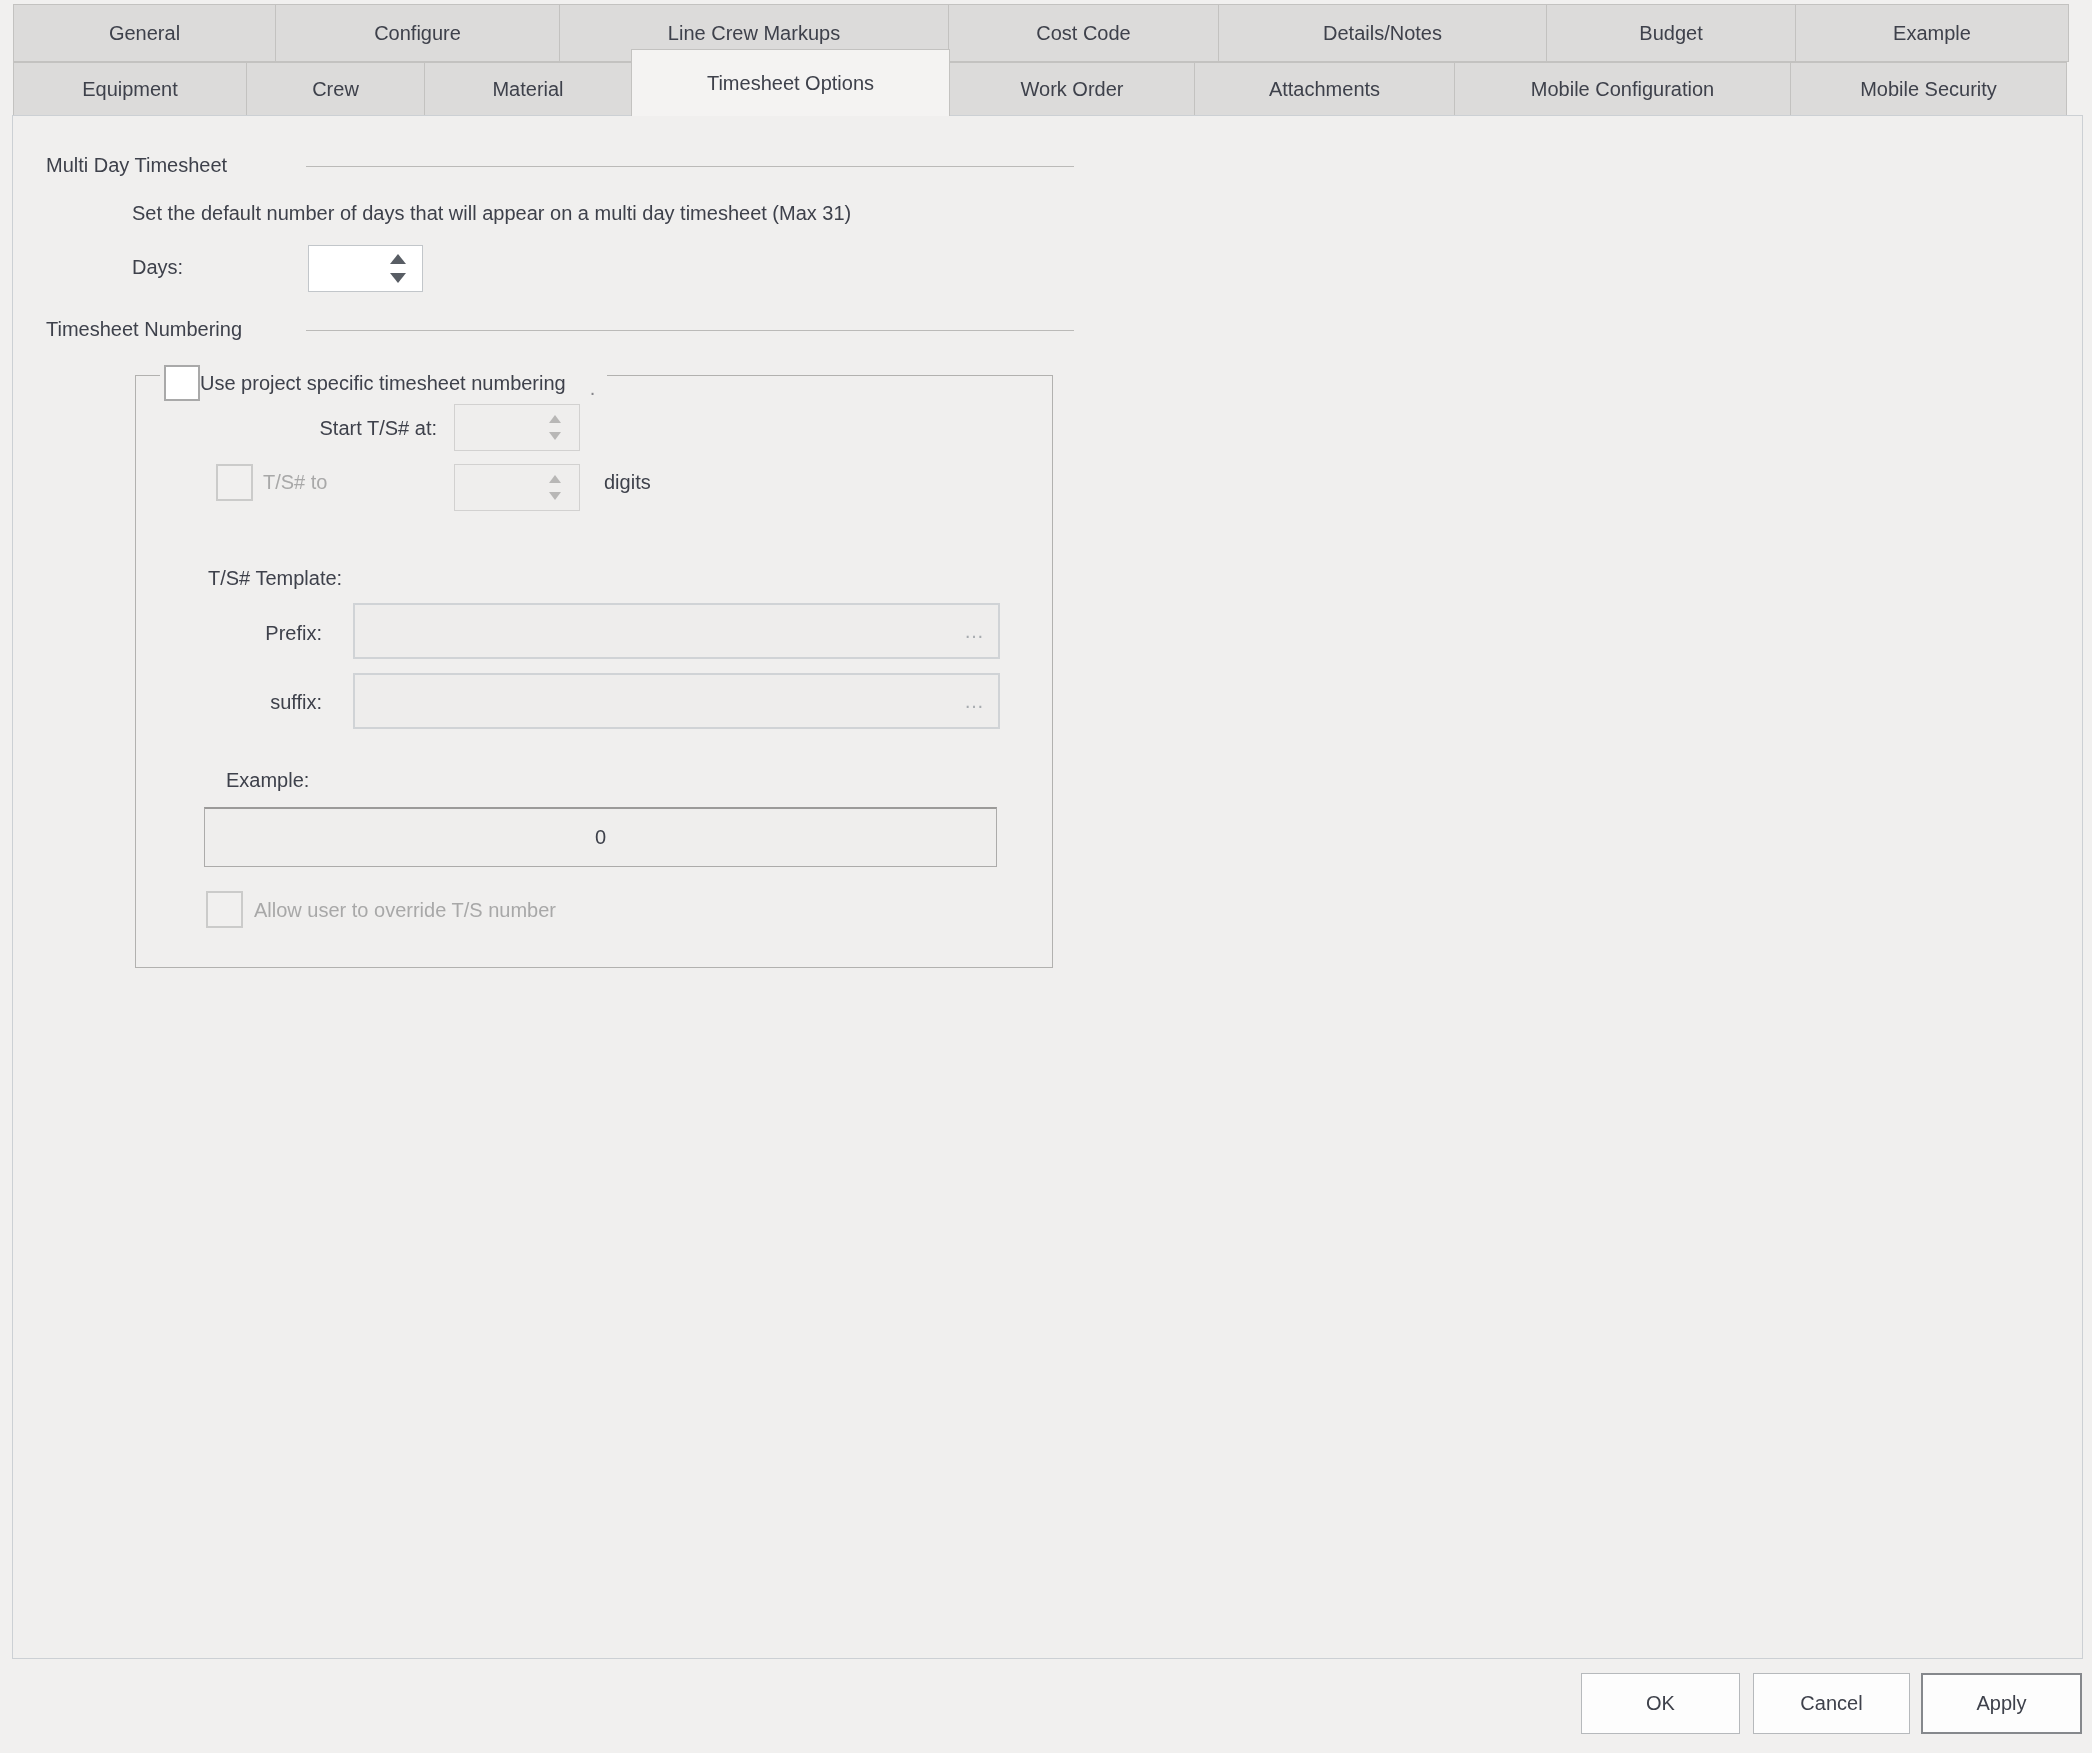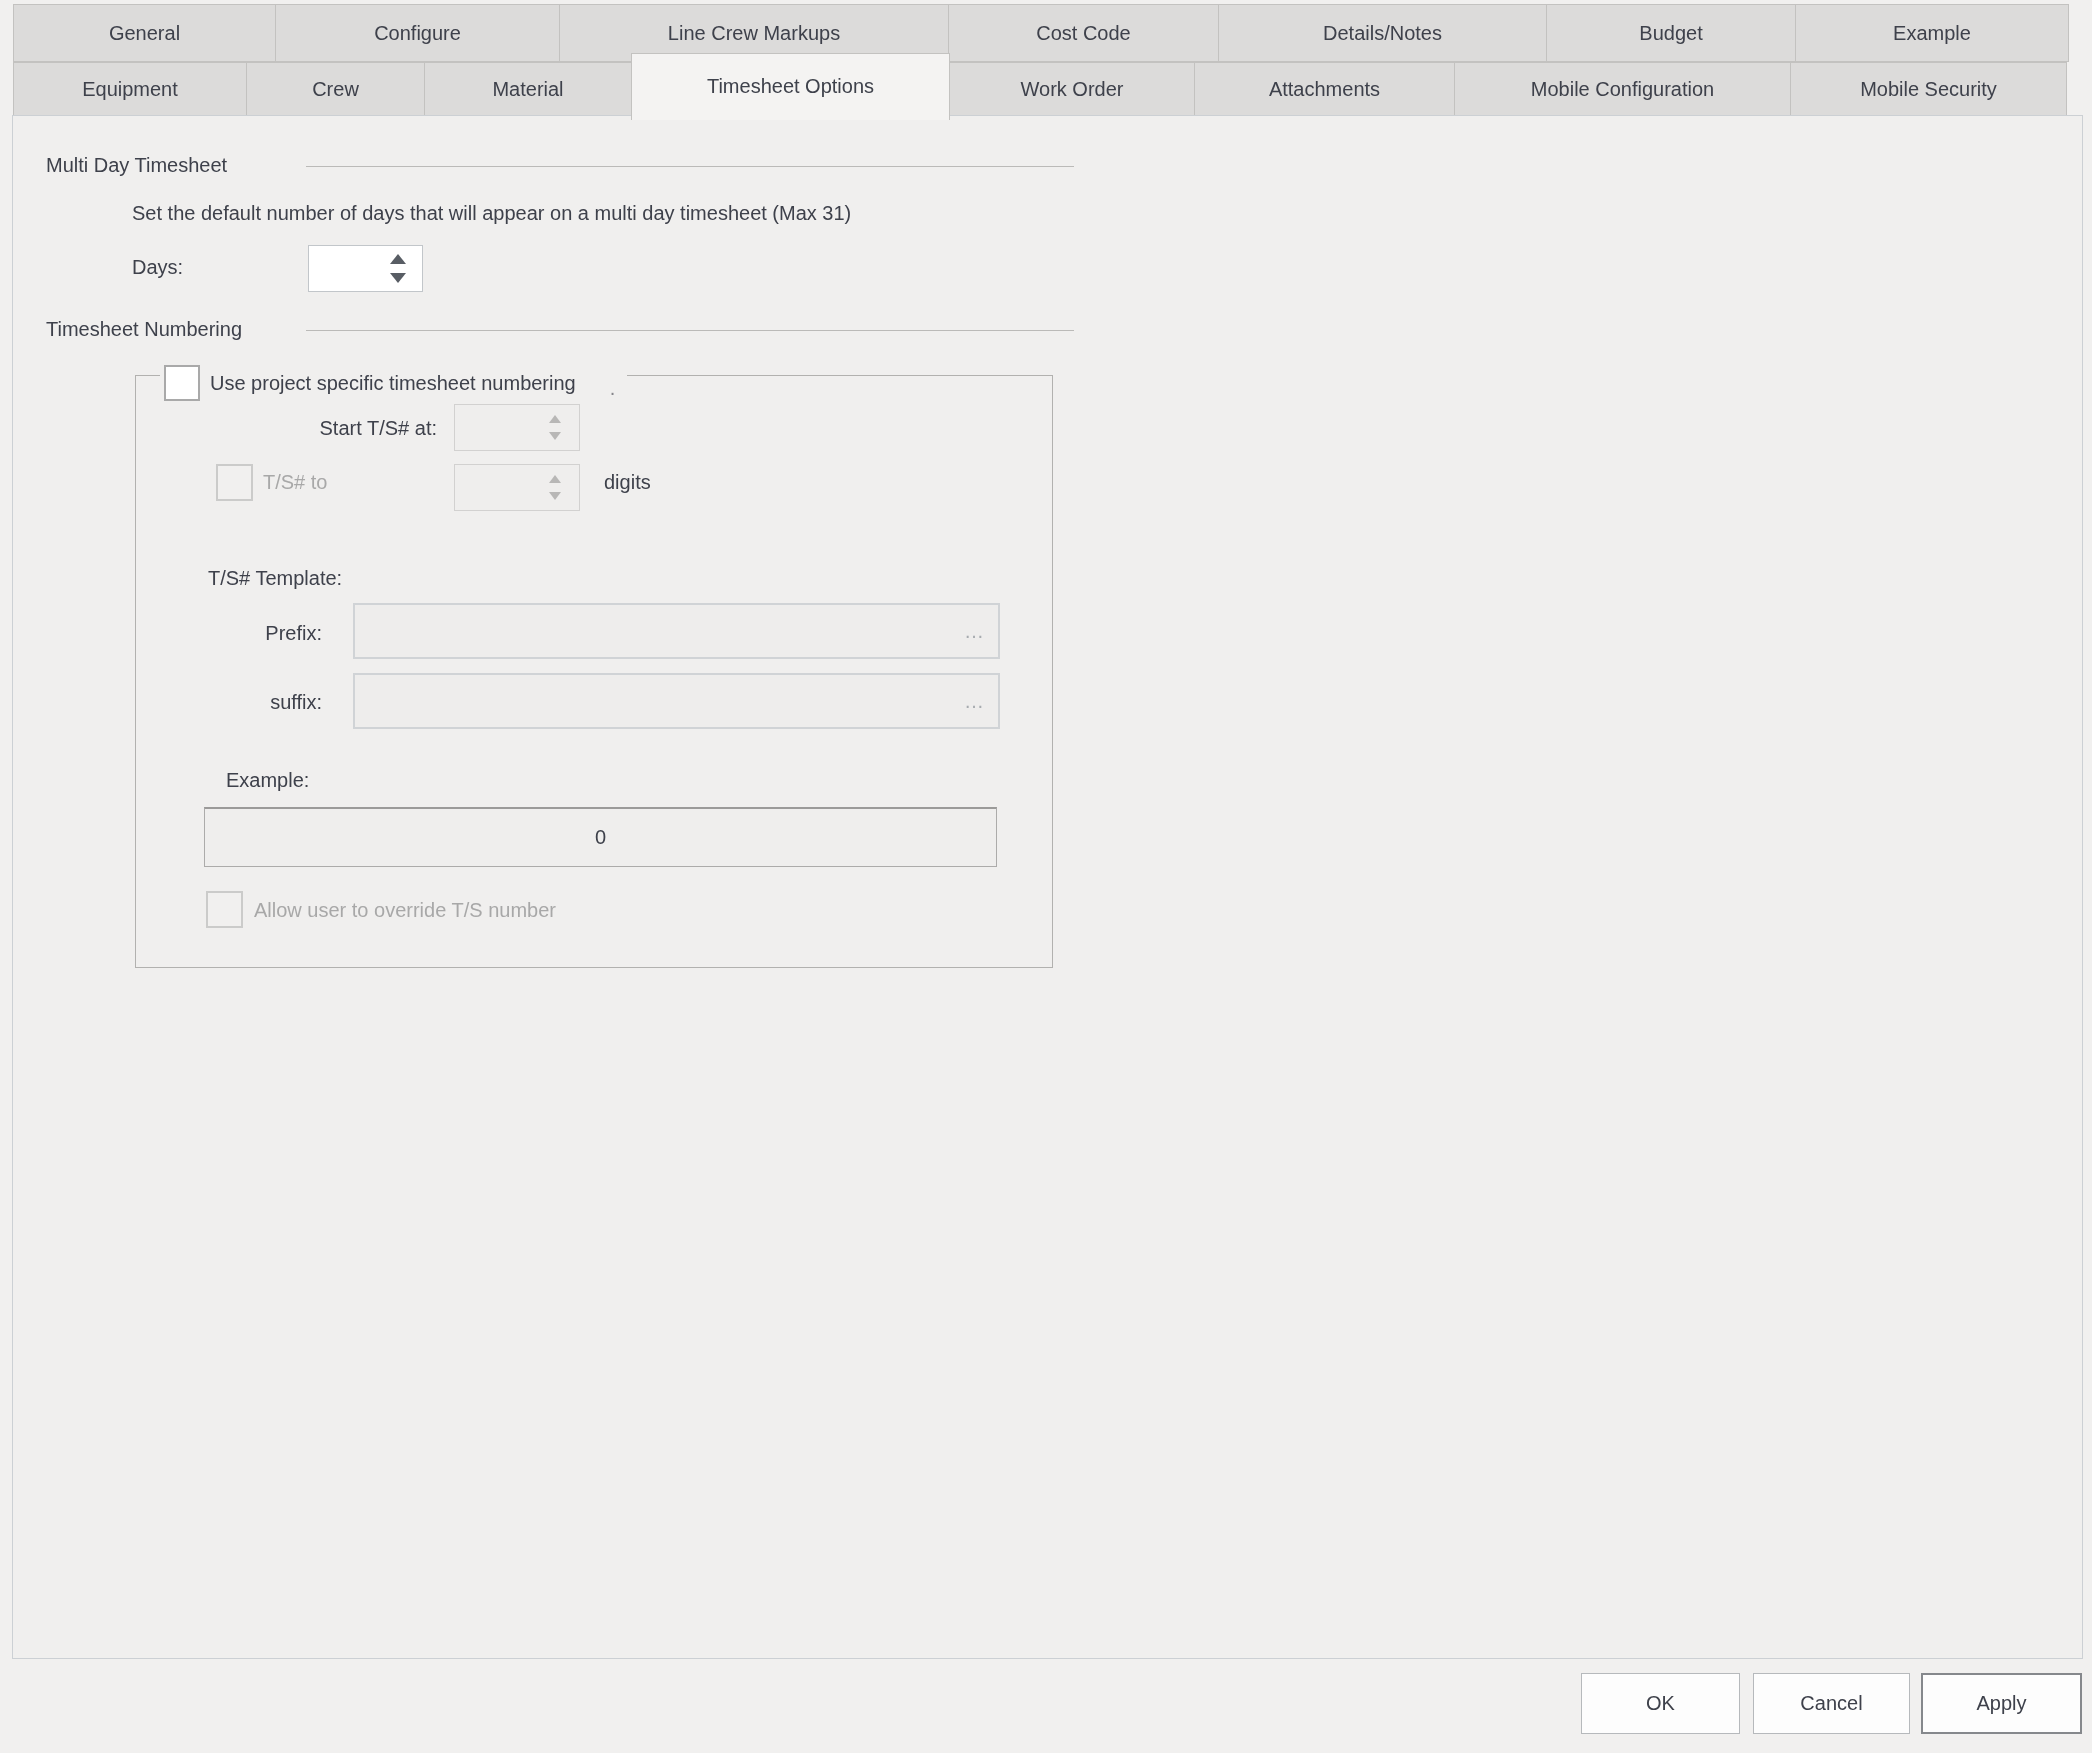--- a/index.html
+++ b/index.html
@@ -6,21 +6,21 @@
   html,body { width:2092px; height:1753px; }
   body {
     font-family: "Liberation Sans", "DejaVu Sans", sans-serif;
     background: #f1f0ef;
     color: #3e414b;
     position: relative;
   }
   .screen { position:absolute; inset:0; background:#f1f0ef; overflow:hidden; }
 
   
-  .tabs-row { position:absolute; left:13px; display:flex; align-items:center; }
+  .tabs-row { position:absolute; left:13px; display:flex; align-items:flex-end; }
   .tabs-row1 { top:4px; height:58px; }
   .tabs-row2 { top:62px; height:54px; }
   .tab {
     height:100%;
     background:#dcdbda;
     border:1px solid #c3c2c0;
     margin-left:-1px;
     display:flex; align-items:center; justify-content:center;
     font-size:20px; color:#3e414b;
     white-space:nowrap;
@@ -66,21 +66,21 @@
 
   
   .checkbox { width:36px; height:36px; background:#ffffff; border:2px solid #a9a9a9; }
   .checkbox.disabled { background:#f1f0ef; border:2px solid #cbcbca; }
 
   
   .groupbox { border:1px solid #b2b1af; }
   .legend {
     position:absolute; left:24px; top:-13px; height:40px;
     background:#f0efee;
-    display:flex; align-items:center; gap:10px;
+    display:flex; align-items:center; gap:0;
     padding:0 12px 0 4px;
   }
   .legend-dot { font-size:20px; color:#85858a; margin-left:24px; margin-top:10px; }
 
   
   .field-disabled {
     background:#eeedec; border:2px solid #d0d3d6;
     display:flex; align-items:center; justify-content:flex-end;
   }
   .field-disabled .dots { font-size:20px; color:#a7abaf; letter-spacing:2px; padding-right:12px; }

